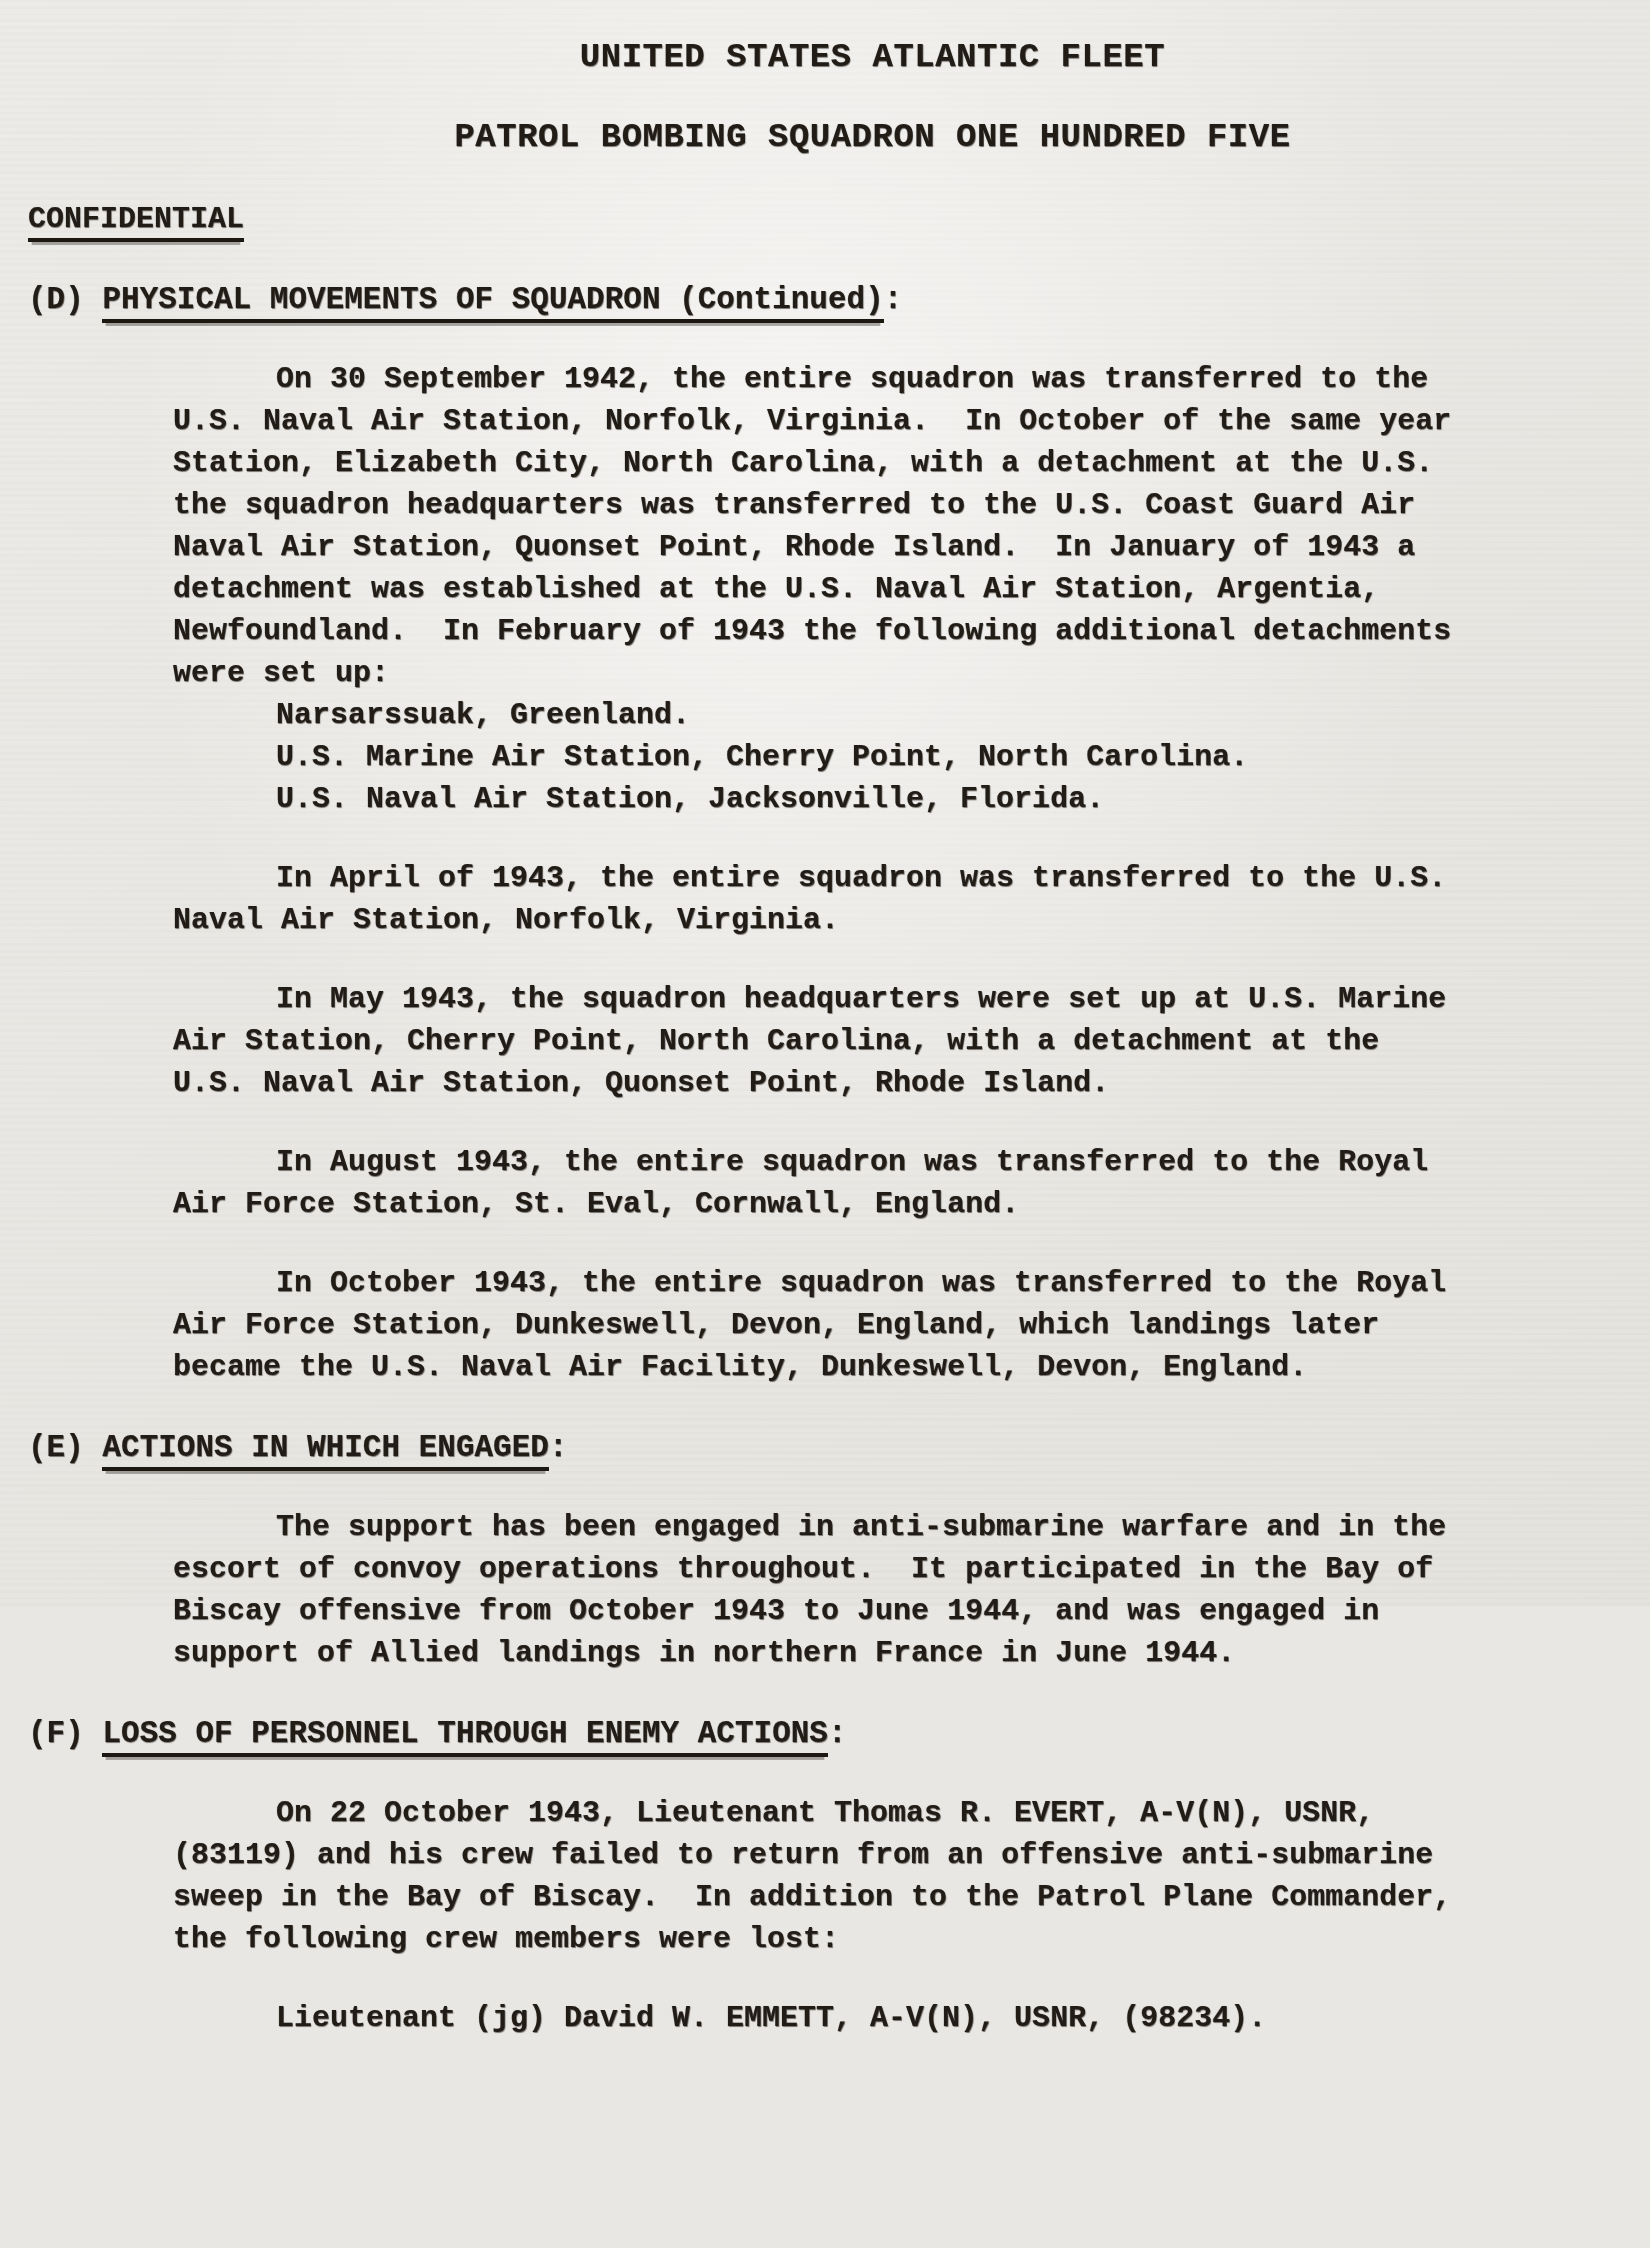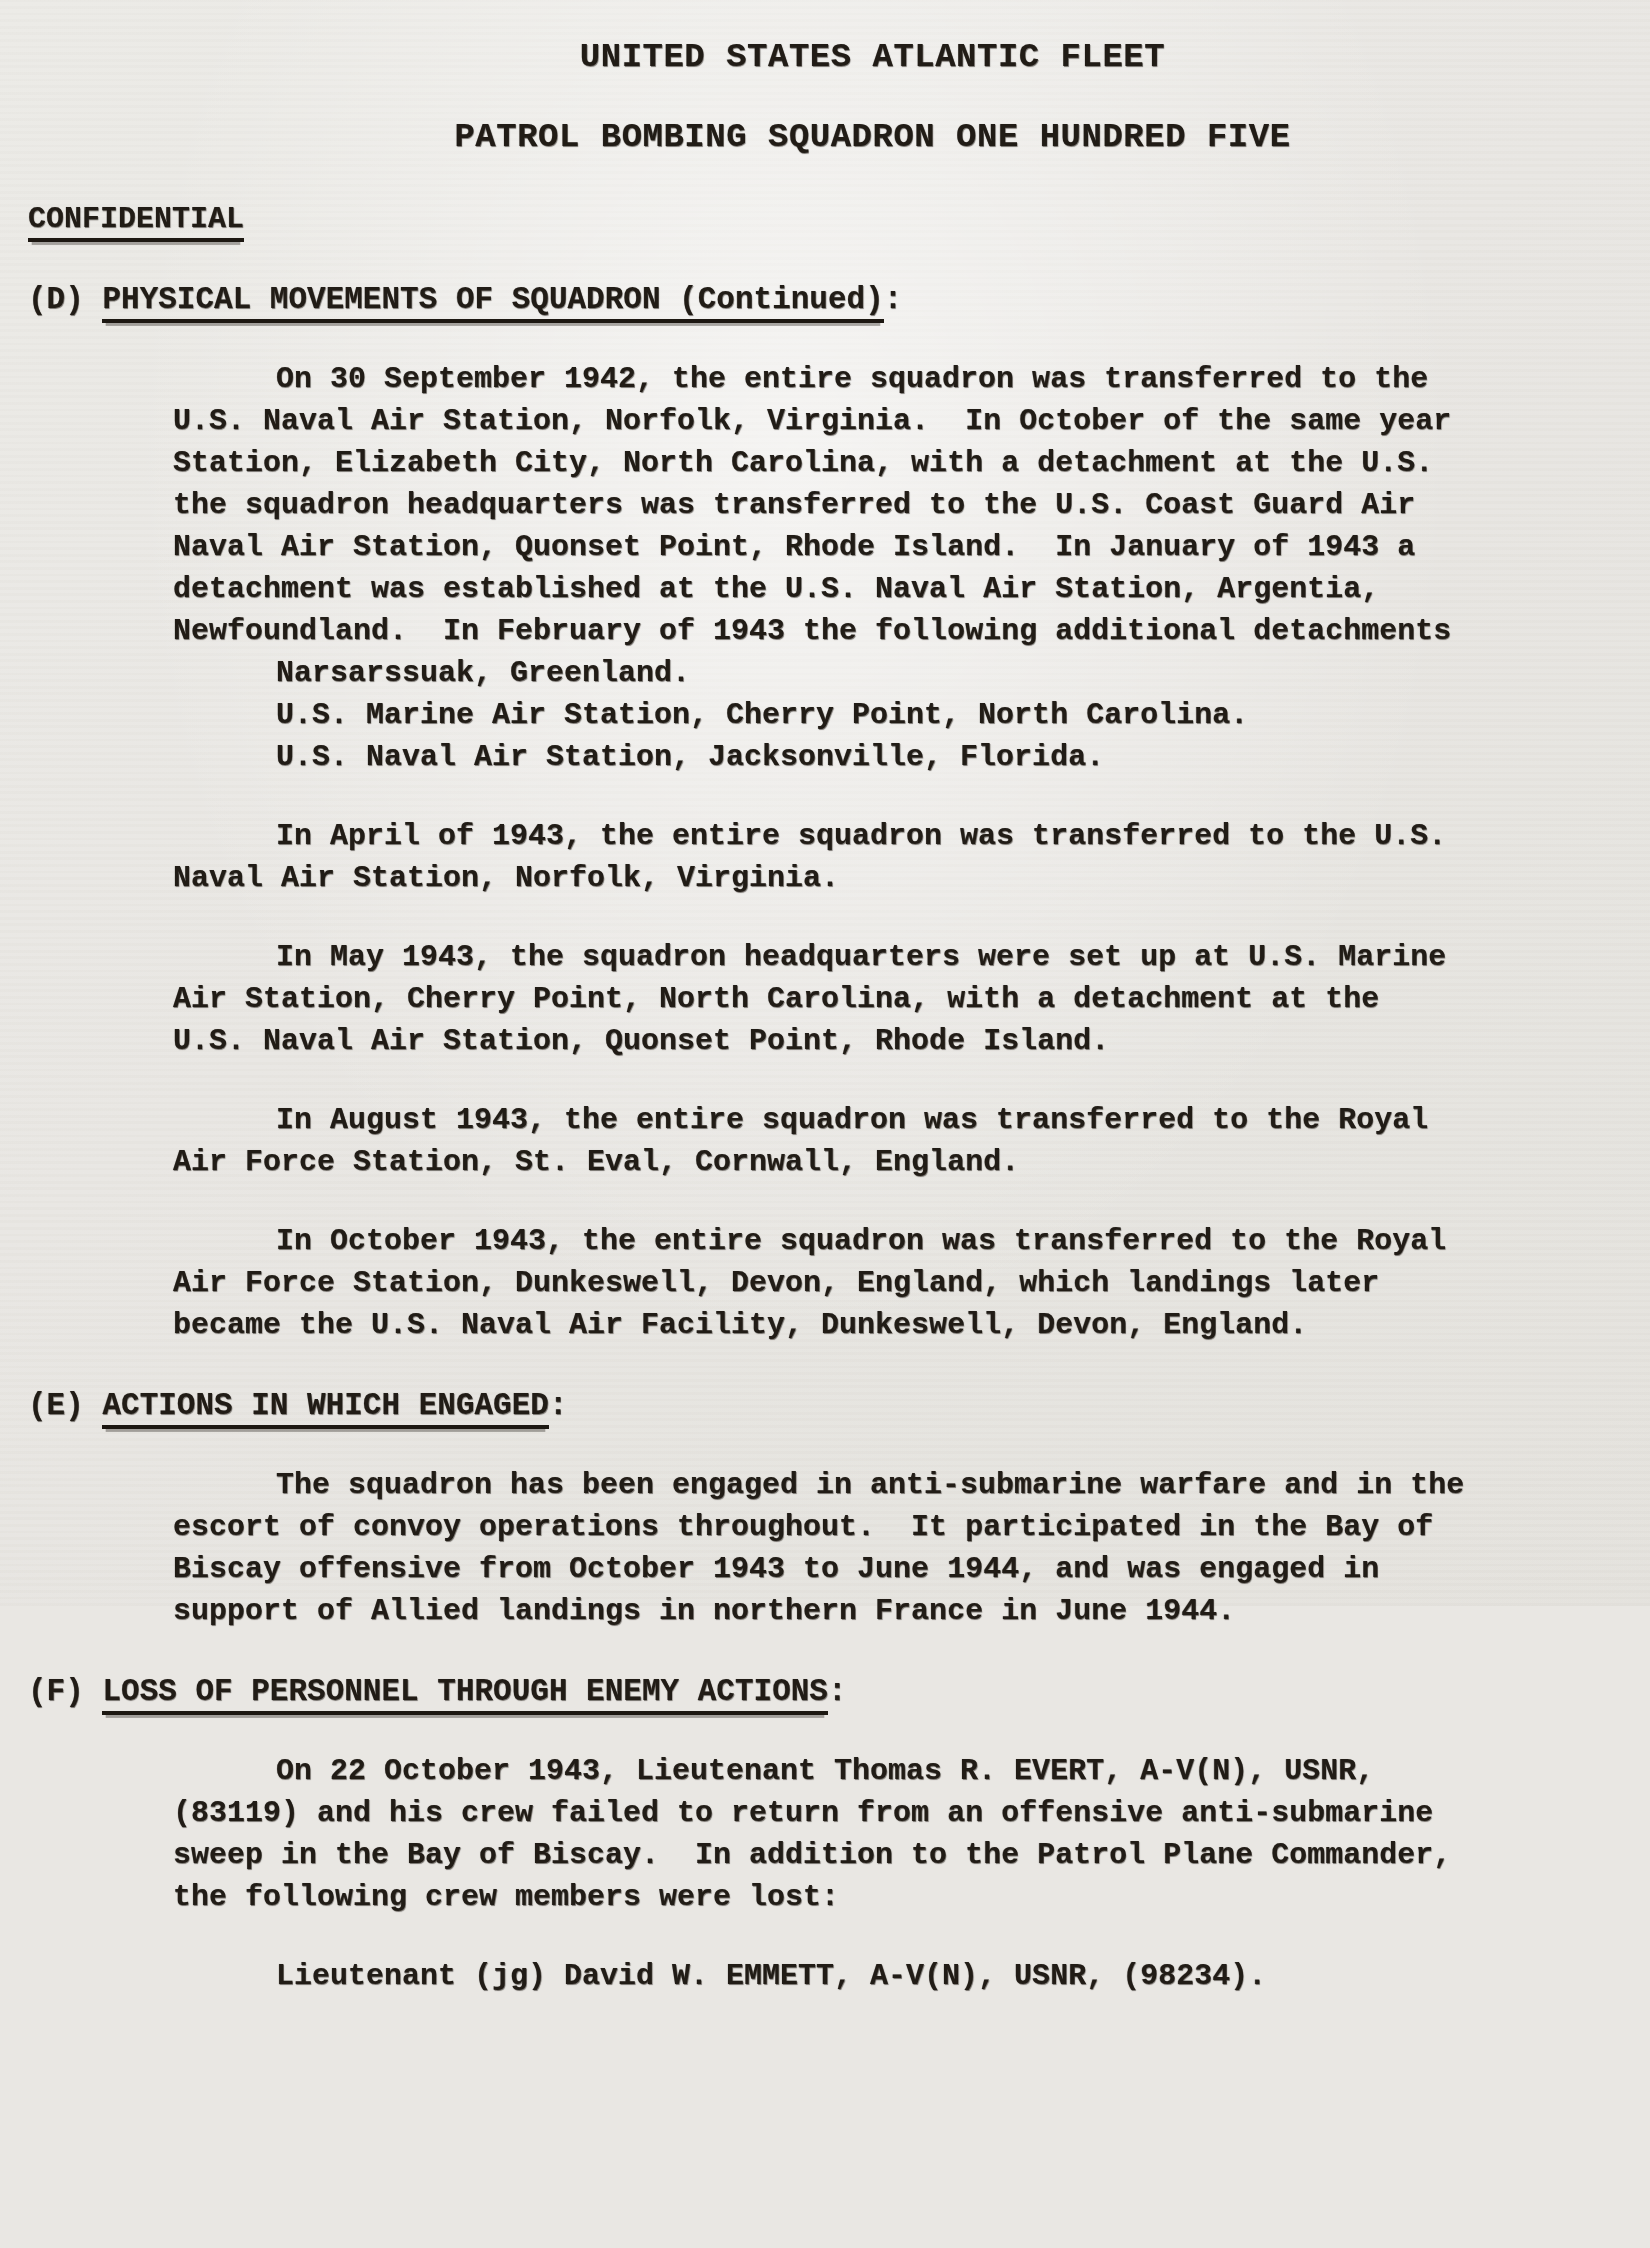--- a/index.html
+++ b/index.html
@@ -92,20 +92,21 @@
     <span class="h-prefix">(D) </span><span class="underlined">PHYSICAL MOVEMENTS OF SQUADRON (Continued)</span><span class="h-suffix">:</span>
   </div>
     <div class="block block-paragraph">
       <div class="line">On 30 September 1942, the entire squadron was transferred to the</div>
       <div class="line">U.S. Naval Air Station, Norfolk, Virginia.  In October of the same year</div>
       <div class="line">Station, Elizabeth City, North Carolina, with a detachment at the U.S.</div>
       <div class="line">the squadron headquarters was transferred to the U.S. Coast Guard Air</div>
       <div class="line">Naval Air Station, Quonset Point, Rhode Island.  In January of 1943 a</div>
       <div class="line">detachment was established at the U.S. Naval Air Station, Argentia,</div>
       <div class="line">Newfoundland.  In February of 1943 the following additional detachments</div>
+      <div class="line">were set up:</div>
     </div>
     <div class="block block-list">
       <div class="line">Narsarssuak, Greenland.</div>
       <div class="line">U.S. Marine Air Station, Cherry Point, North Carolina.</div>
       <div class="line">U.S. Naval Air Station, Jacksonville, Florida.</div>
     </div>
     <div class="block block-paragraph">
       <div class="line">In April of 1943, the entire squadron was transferred to the U.S.</div>
       <div class="line">Naval Air Station, Norfolk, Virginia.</div>
     </div>
@@ -120,21 +121,21 @@
     </div>
     <div class="block block-paragraph">
       <div class="line">In October 1943, the entire squadron was transferred to the Royal</div>
       <div class="line">Air Force Station, Dunkeswell, Devon, England, which landings later</div>
       <div class="line">became the U.S. Naval Air Facility, Dunkeswell, Devon, England.</div>
     </div>
     <div class="block block-heading">
     <span class="h-prefix">(E) </span><span class="underlined">ACTIONS IN WHICH ENGAGED</span><span class="h-suffix">:</span>
   </div>
     <div class="block block-paragraph">
-      <div class="line">The squadron has been engaged in anti-submarine warfare and in the</div>
+      <div class="line">The support has been engaged in anti-submarine warfare and in the</div>
       <div class="line">escort of convoy operations throughout.  It participated in the Bay of</div>
       <div class="line">Biscay offensive from October 1943 to June 1944, and was engaged in</div>
       <div class="line">support of Allied landings in northern France in June 1944.</div>
     </div>
     <div class="block block-heading">
     <span class="h-prefix">(F) </span><span class="underlined">LOSS OF PERSONNEL THROUGH ENEMY ACTIONS</span><span class="h-suffix">:</span>
   </div>
     <div class="block block-paragraph">
       <div class="line">On 22 October 1943, Lieutenant Thomas R. EVERT, A-V(N), USNR,</div>
       <div class="line">(83119) and his crew failed to return from an offensive anti-submarine</div>

